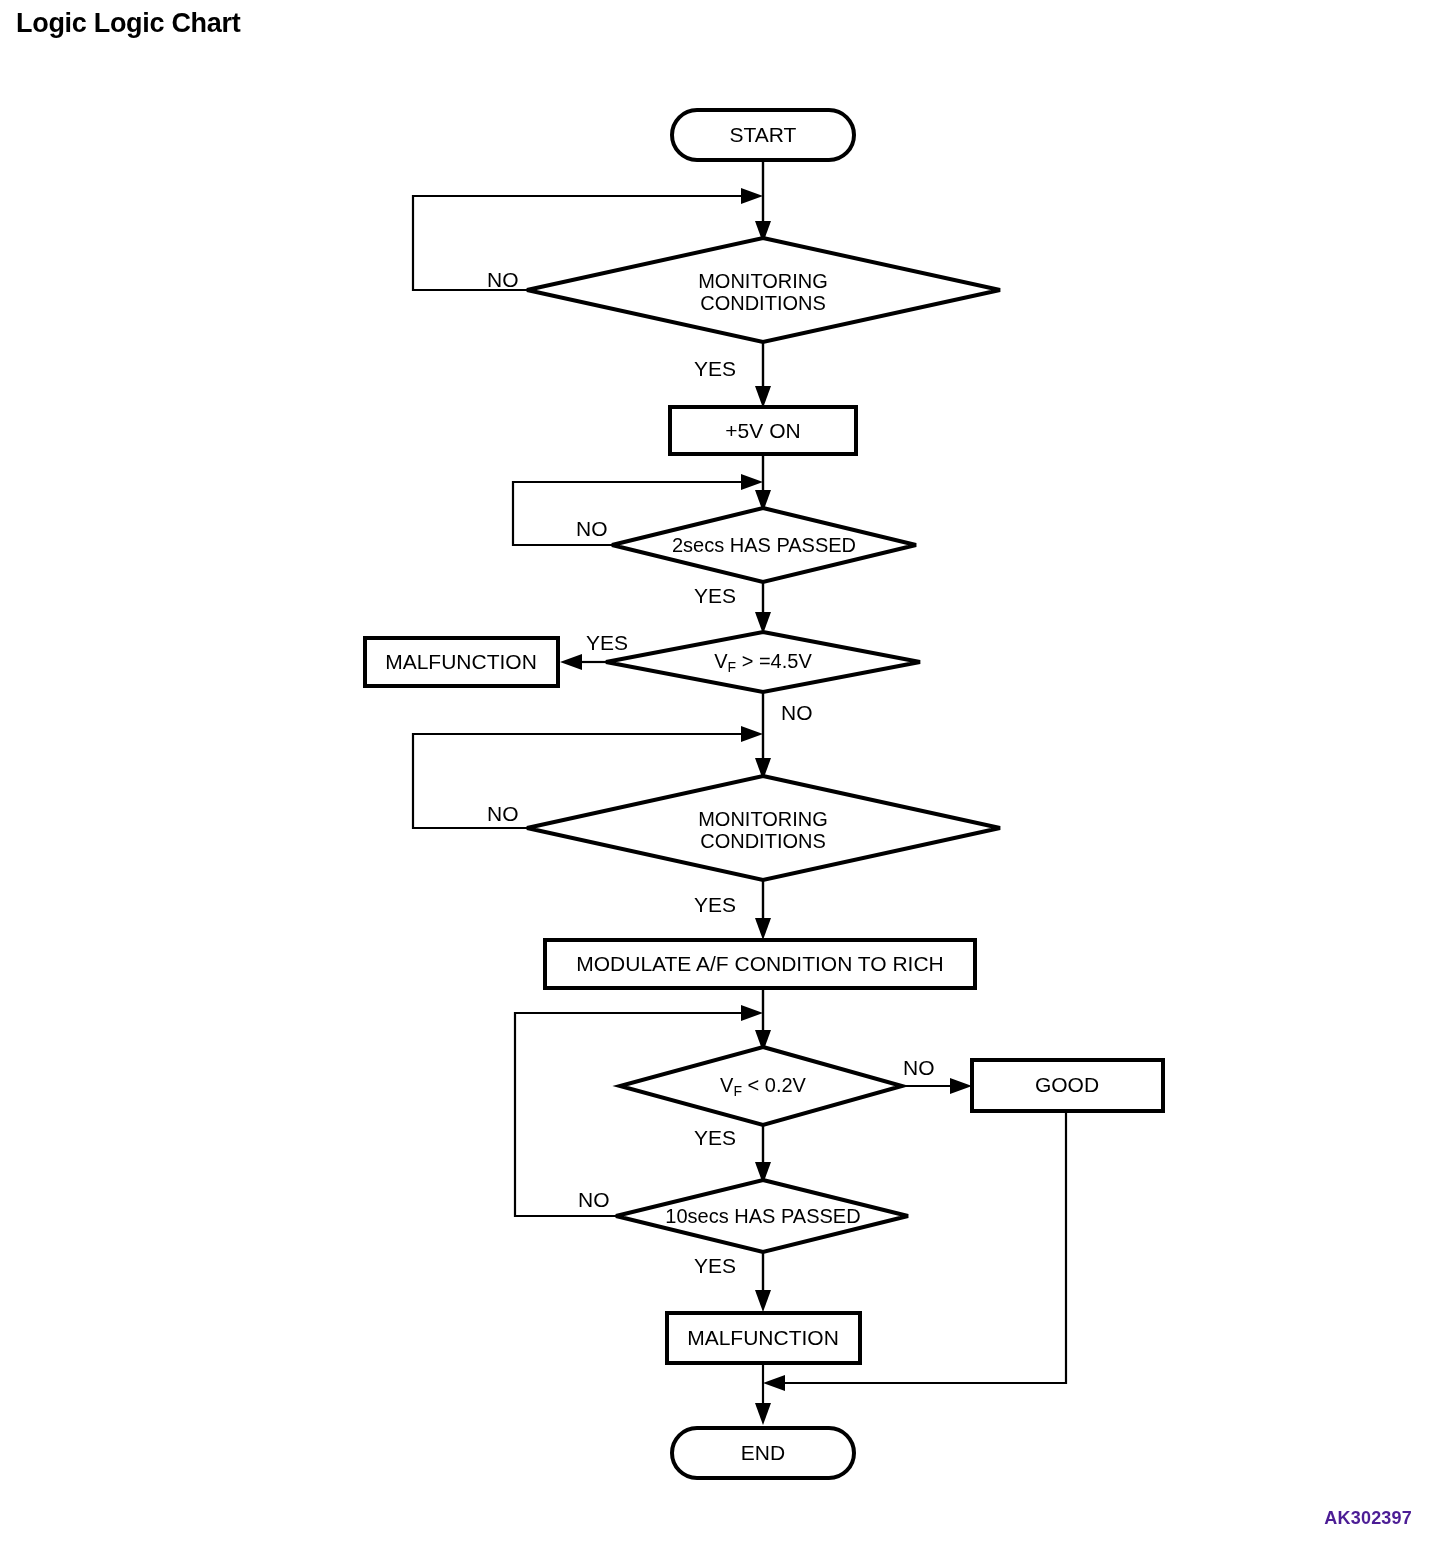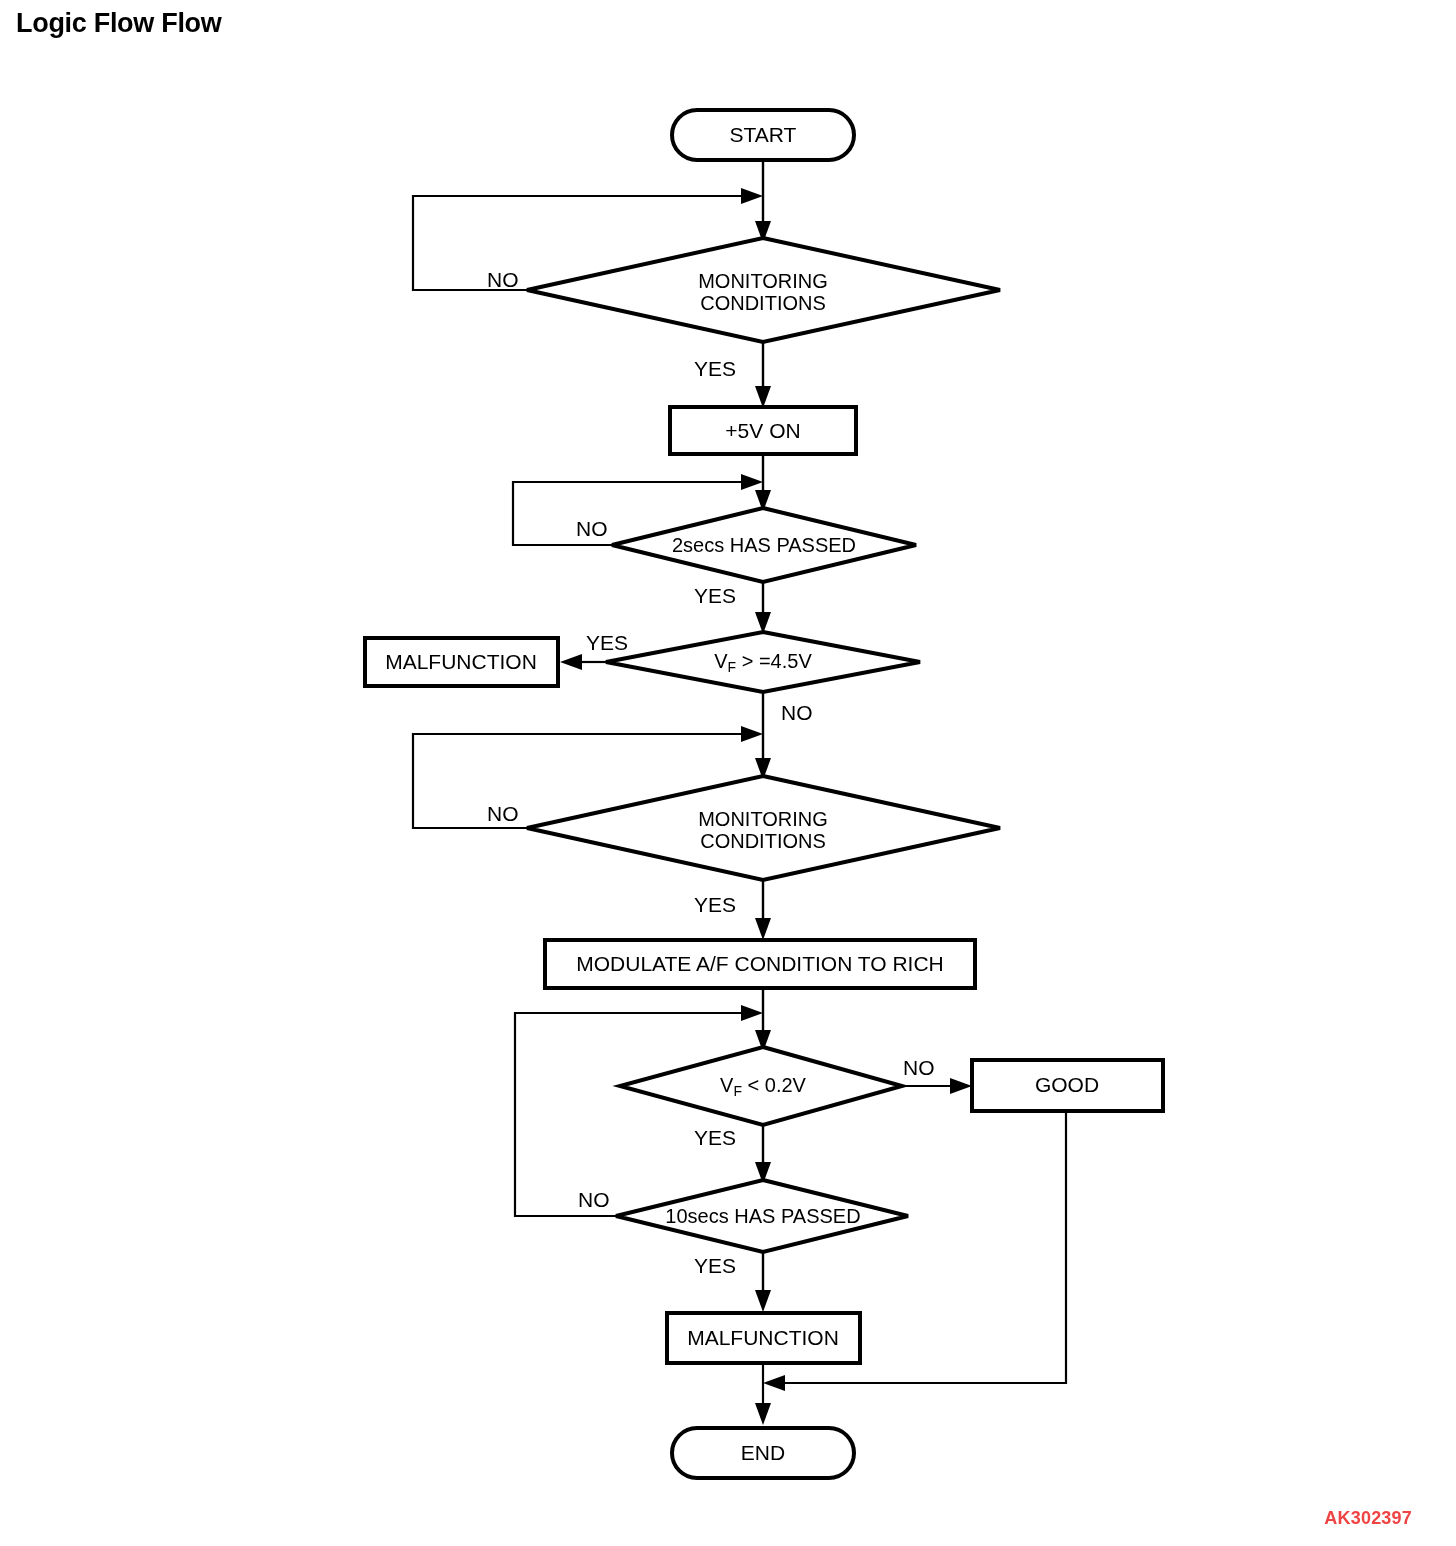--- a/index.html
+++ b/index.html
@@ -24,21 +24,21 @@
     letter-spacing: -0.3px;
     color: #000000;
   }
   #figure-id {
     position: absolute;
     right: 44px;
     top: 1508px;
     font-size: 18px;
     font-weight: bold;
     letter-spacing: 0.2px;
-    color: #ef4444;
+    color: #4c1d95;
   }
   #flow-svg {
     position: absolute;
     left: 0;
     top: 0;
   }
   .shape-stroke {
     fill: #ffffff;
     stroke: #000000;
     stroke-width: 4;
@@ -77,21 +77,21 @@
     fill: #000000;
     dominant-baseline: middle;
   }
   .sub {
     font-size: 14px;
   }
 </style>
 </head>
 <body>
 
-<div id="page-title">Logic Flow Flow</div>
+<div id="page-title">Logic Logic Chart</div>
 
 <svg id="flow-svg" width="1456" height="1546" viewBox="0 0 1456 1546">
 
   <g>
     <rect class="shape-stroke" x="672" y="110" width="182" height="50" rx="25" ry="25"></rect>
     <text class="node-label" x="763" y="136">START</text>
   </g>
 
   <g>
     <path class="conn" d="M763,160 L763,232"></path>

